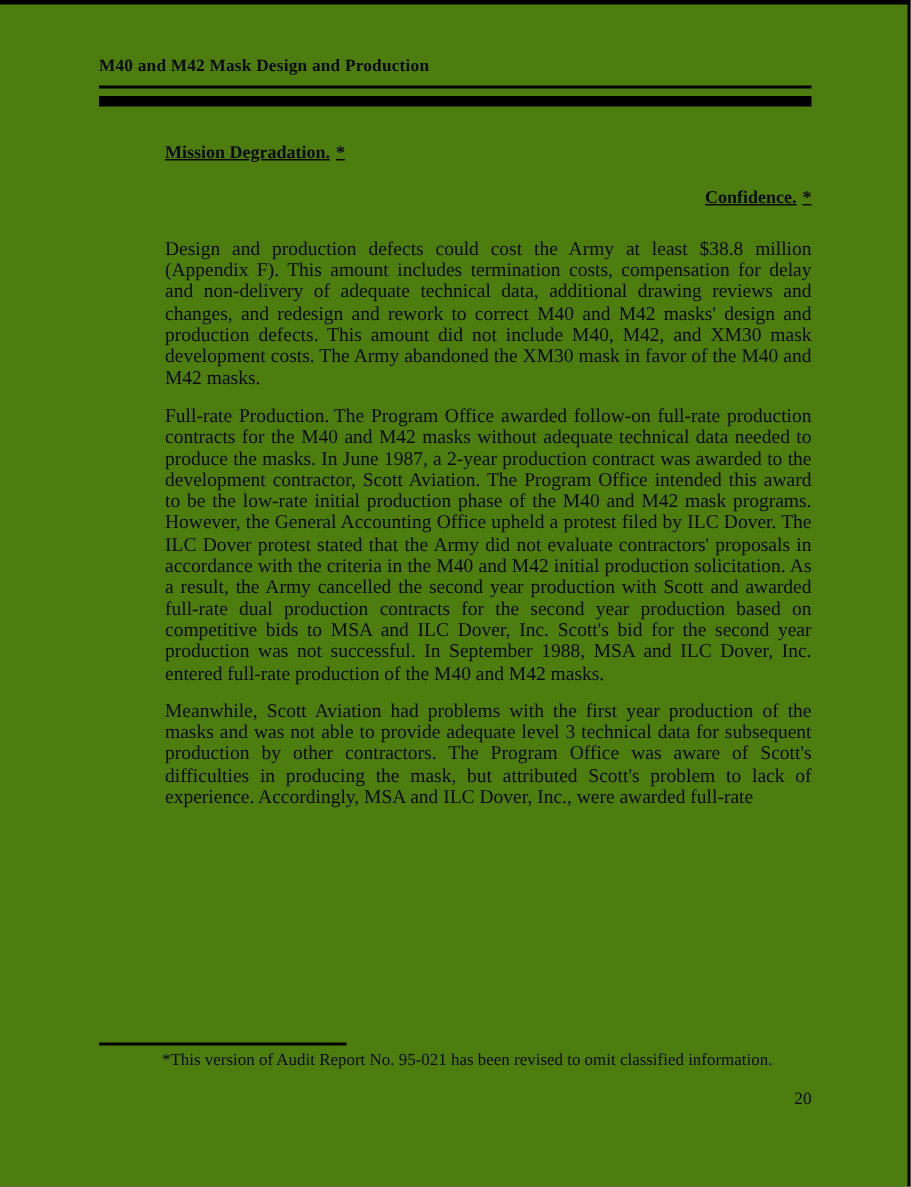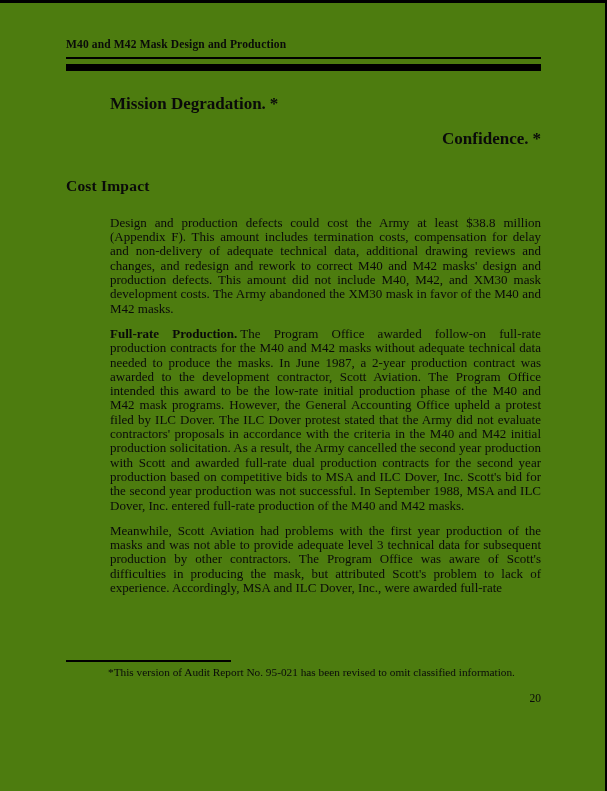--- a/index.html
+++ b/index.html
@@ -39,42 +39,42 @@
     height: 1.5px;
     background: #000;
     margin-top: 7px;
   }
   .rule-thick {
     height: 7px;
     background: #000;
     margin-top: 5px;
   }
   .term-list { margin: 24px 0 0 44px; }
-  .term-item { font-size: 17px; line-height: 1.1; }
+  .term-item { font-size: 12px; line-height: 1.1; text-decoration: underline; }
   .term-item + .term-item { margin-top: 17px; text-align: right; }
   .term-label { font-weight: bold; }
   .term-note { font-weight: bold; padding-left: 4px; }
   .section-heading {
     margin-top: 28px;
     font-size: 15.5px;
     font-weight: bold;
     letter-spacing: 0.2px;
   }
   .body-para {
     margin: 11px 0 0 44px;
     width: 431px;
     font-size: 13px;
     line-height: 1.1;
     text-align: justify;
   }
   .body-para.first { margin-top: 21px; }
-  .para-lead { font-weight: bold; padding-right: 3px; }
+  .para-lead { font-weight: normal; padding-right: 3px; }
   .footer {
     position: absolute;
-    left: 66px; right: 66px; top: 660px;
+    left: 66px; right: 66px; top: 695px;
   }
   .footnote-rule {
     width: 165px;
     height: 1.5px;
     background: #000;
   }
   .footnote-text {
     margin-top: 4px;
     padding-left: 52px;
     text-indent: -10px;
@@ -105,21 +105,20 @@
 
     <div class="term-list">
       <div class="term-item">
         <span class="term-label">Mission Degradation.</span><span class="term-note">*</span>
       </div>
       <div class="term-item">
         <span class="term-label">Confidence.</span><span class="term-note">*</span>
       </div>
     </div>
 
-    <h1 class="section-heading">Cost Impact</h1>
 
     <p class="body-para first">Design and production defects could cost the Army at least $38.8 million (Appendix F). This amount includes termination costs, compensation for delay and non-delivery of adequate technical data, additional drawing reviews and changes, and redesign and rework to correct M40 and M42 masks' design and production defects. This amount did not include M40, M42, and XM30 mask development costs. The Army abandoned the XM30 mask in favor of the M40 and M42 masks.</p>
 
     <p class="body-para">
       <span class="para-lead">Full-rate Production.</span><span>The Program Office awarded follow-on full-rate production contracts for the M40 and M42 masks without adequate technical data needed to produce the masks. In June 1987, a 2-year production contract was awarded to the development contractor, Scott Aviation. The Program Office intended this award to be the low-rate initial production phase of the M40 and M42 mask programs. However, the General Accounting Office upheld a protest filed by ILC Dover. The ILC Dover protest stated that the Army did not evaluate contractors' proposals in accordance with the criteria in the M40 and M42 initial production solicitation. As a result, the Army cancelled the second year production with Scott and awarded full-rate dual production contracts for the second year production based on competitive bids to MSA and ILC Dover, Inc. Scott's bid for the second year production was not successful. In September 1988, MSA and ILC Dover, Inc. entered full-rate production of the M40 and M42 masks.</span>
     </p>
 
     <p class="body-para">Meanwhile, Scott Aviation had problems with the first year production of the masks and was not able to provide adequate level 3 technical data for subsequent production by other contractors. The Program Office was aware of Scott's difficulties in producing the mask, but attributed Scott's problem to lack of experience. Accordingly, MSA and ILC Dover, Inc., were awarded full-rate</p>
 
   </div>

